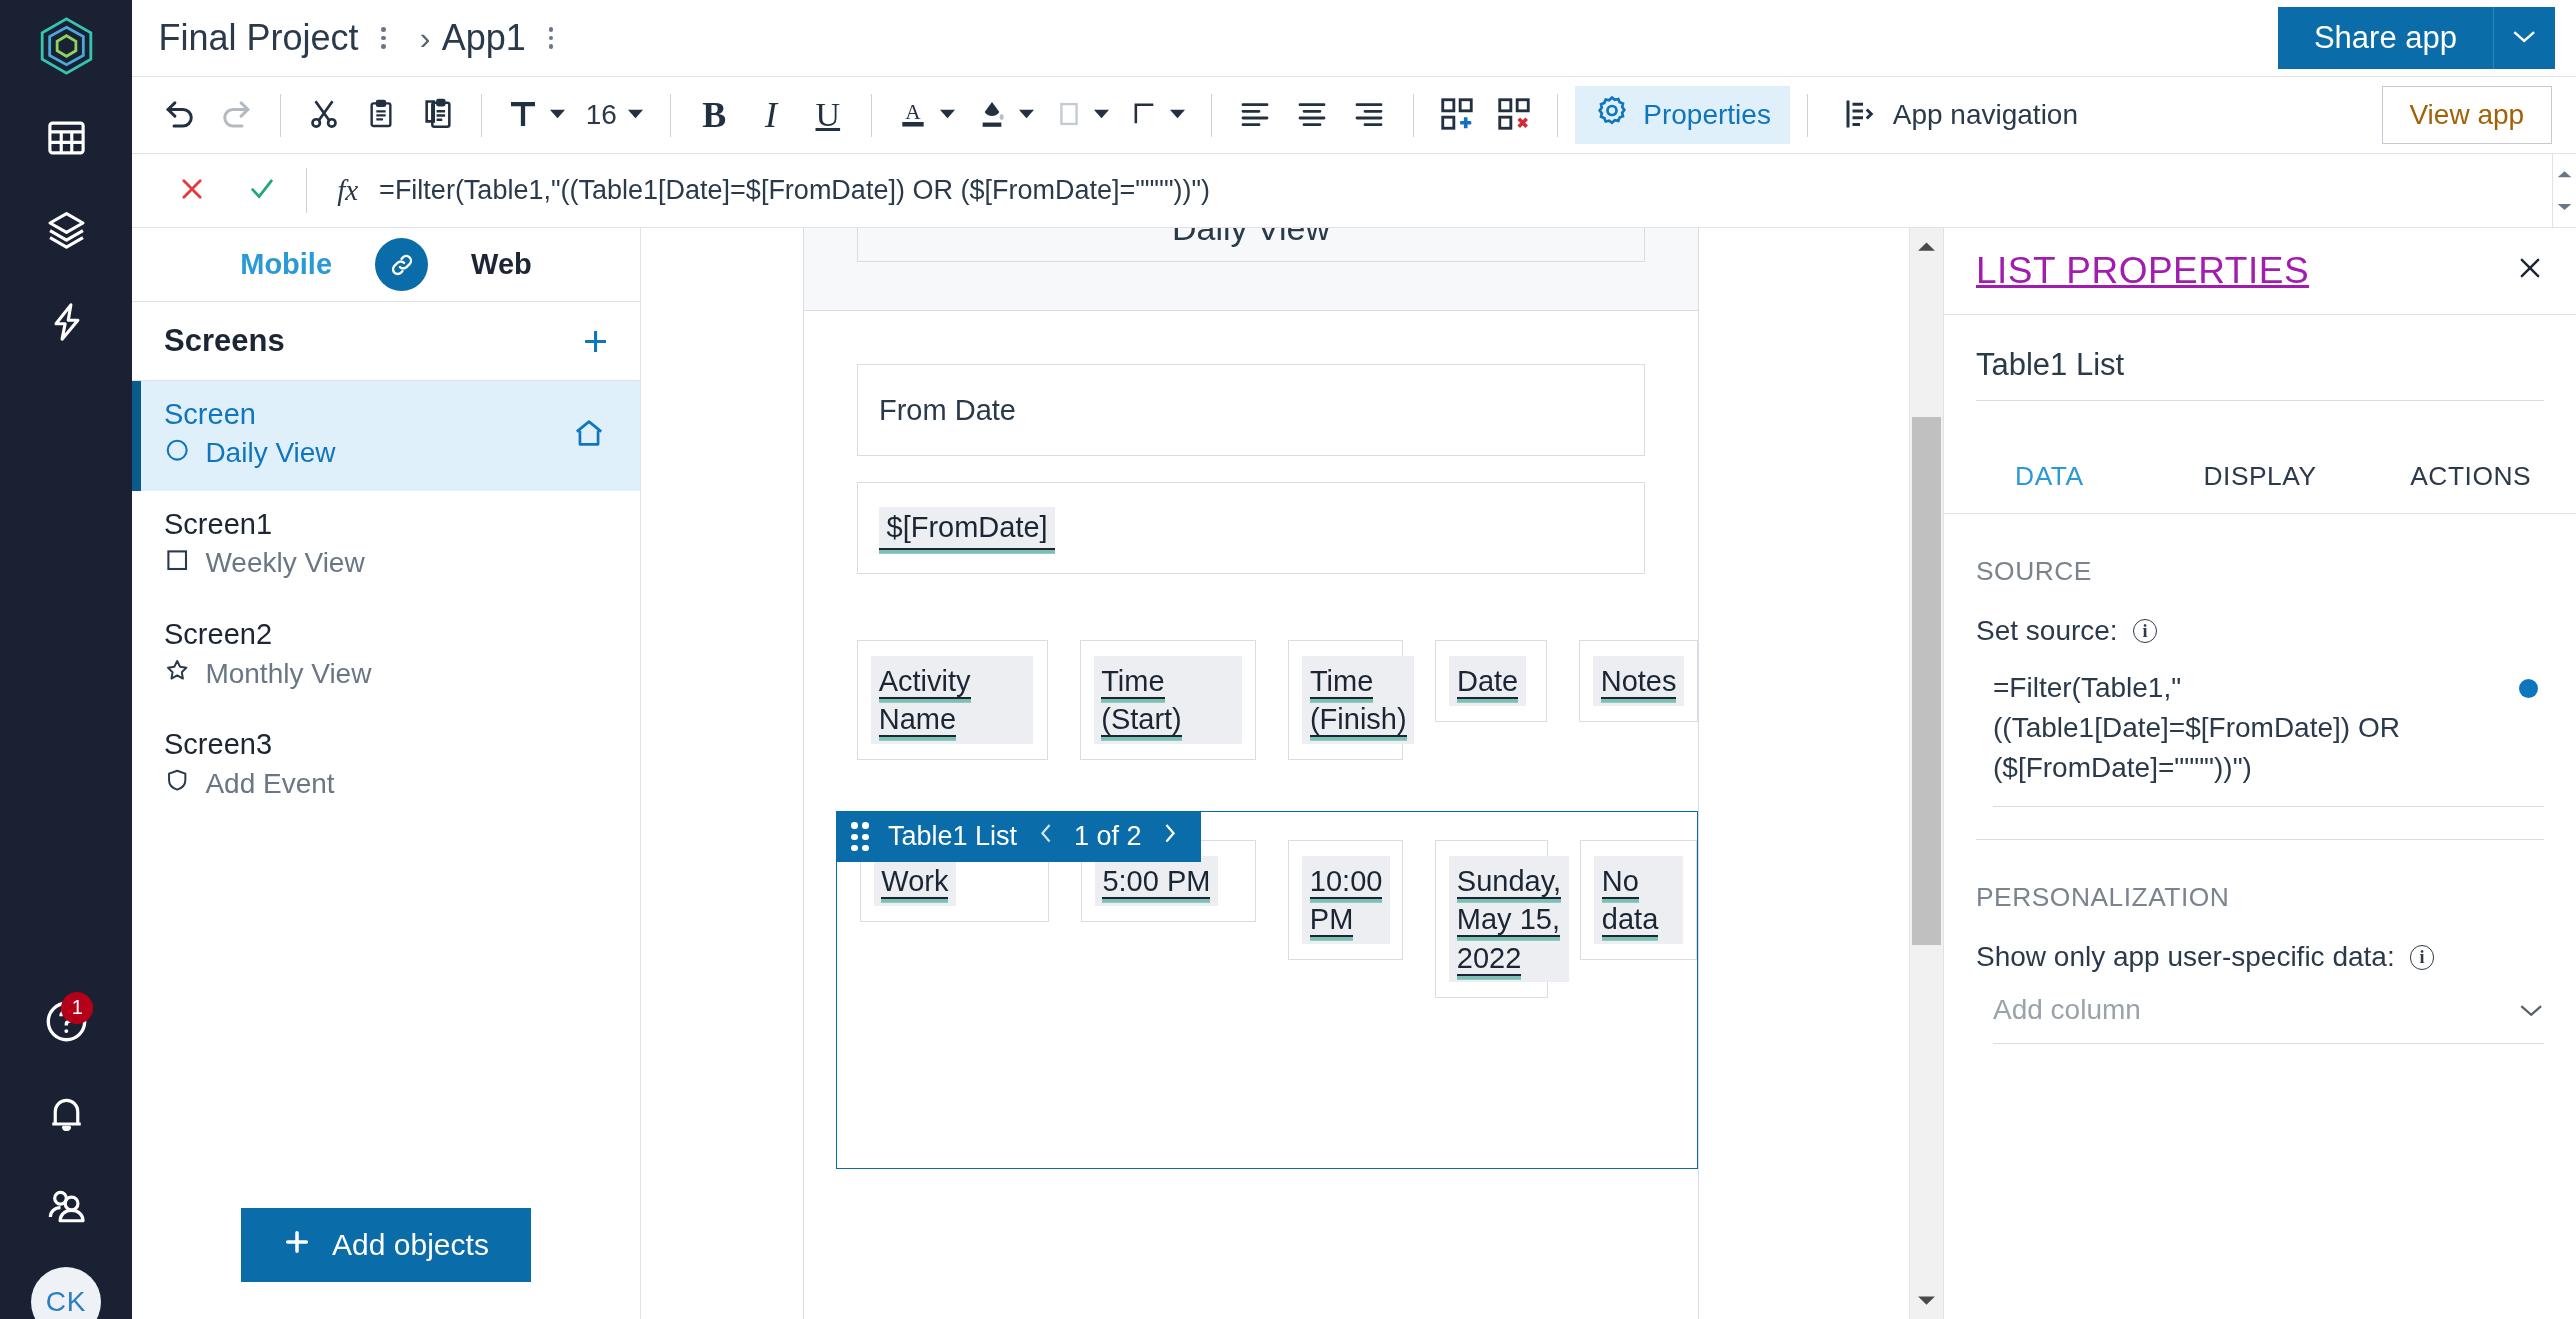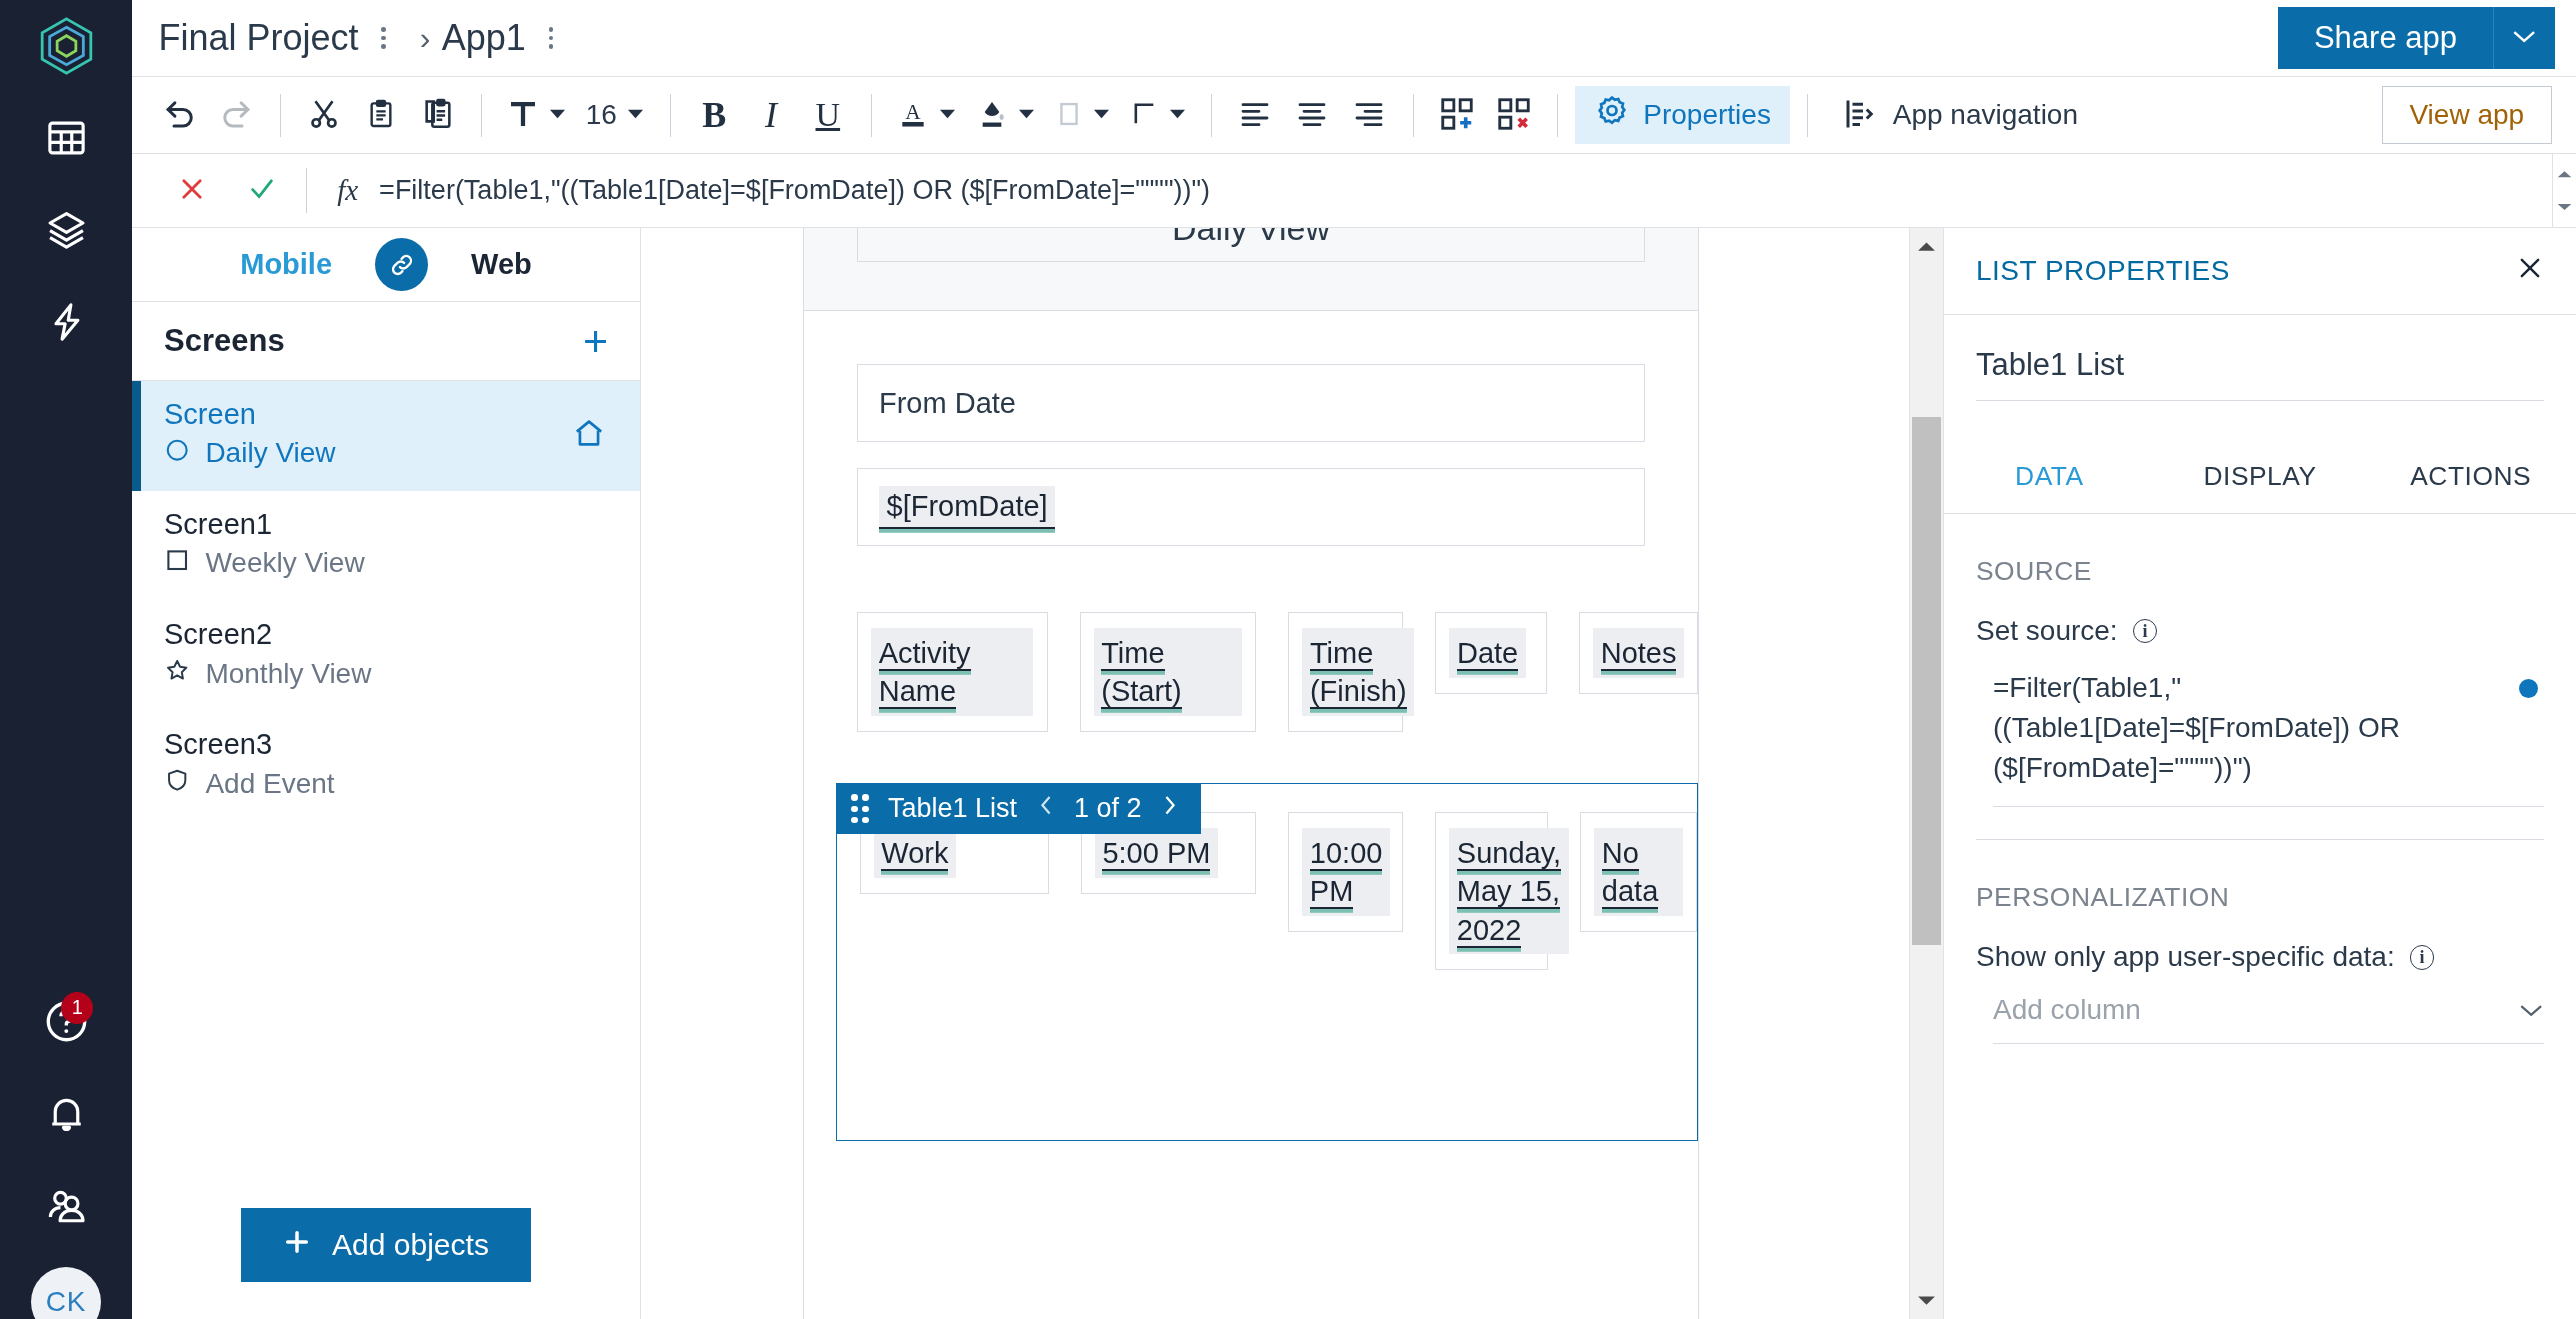--- a/index.html
+++ b/index.html
@@ -164,21 +164,21 @@
     height: 83px; background: #f7f8f9; border-bottom: 0.9px solid #d9dde3;
     position: relative;
   }
   .phone-title-box {
     position: absolute; left: 53px; right: 53px; top: -34px; height: 68px;
     border: 0.9px solid #d9dde3; background: #f7f8f9;
     display: flex; align-items: center; justify-content: center;
   }
   .phone-title { font-size: 34px; color: #2b3a4a; }
   .field {
-    margin: 53px 53px 0 53px; border: 0.9px solid #d9dde3; height: 78px;
+    margin: 53px 53px 0 53px; border: 0.9px solid #d9dde3; height: 92px;
     display: flex; align-items: center; padding: 0 21px; cursor: pointer;
   }
   .field-label { font-size: 29px; color: #2b3a4a; }
   .token {
     background: #eceef1; padding: 3.8px 7.5px; display: inline-block;
     font-size: 29px; color: #1b2533;
     border-bottom: 2.8px solid #1b2533; box-shadow: 0 3.8px 0 0 #7cc0b4;
   }
   .cols { display: flex; gap: 32px; margin: 66px 0 0 53px; align-items: flex-start; }
   .colbox {
@@ -221,21 +221,21 @@
 
   
   .props {
     width: 633px; flex: 0 0 633px; border-left: 0.9px solid #dfe3e8;
     display: flex; flex-direction: column; background: #fff;
   }
   .props-head {
     height: 87px; flex: 0 0 87px; display: flex; align-items: center;
     padding: 0 32px; border-bottom: 0.9px solid #dfe3e8;
   }
-  .props-title { font-size: 28px; color: #0369a1; letter-spacing: 0.5px; }
+  .props-title { font-size: 37px; color: #a21caf; letter-spacing: 0.5px; text-decoration: underline; }
   .props-close { margin-left: auto; font-size: 32px; color: #1b2533; cursor: pointer; }
   .props-name {
     margin: 32px 32px 0 32px; padding-bottom: 17px; border-bottom: 0.9px solid #d9dde3;
     font-size: 31px; color: #2b3a4a; cursor: text;
   }
   .tabs { display: flex; margin-top: 43px; border-bottom: 0.9px solid #dfe3e8; }
   .tab { flex: 1; text-align: center; font-size: 26.4px; color: #2b3a4a;
          padding: 17px 0 21px 0; cursor: pointer; letter-spacing: 0.5px; }
   .tab.active { color: #2a9ad6; }
   .sect-label { margin: 42px 32px 0 32px; font-size: 26.4px; color: #7a838e; letter-spacing: 0.5px; }

